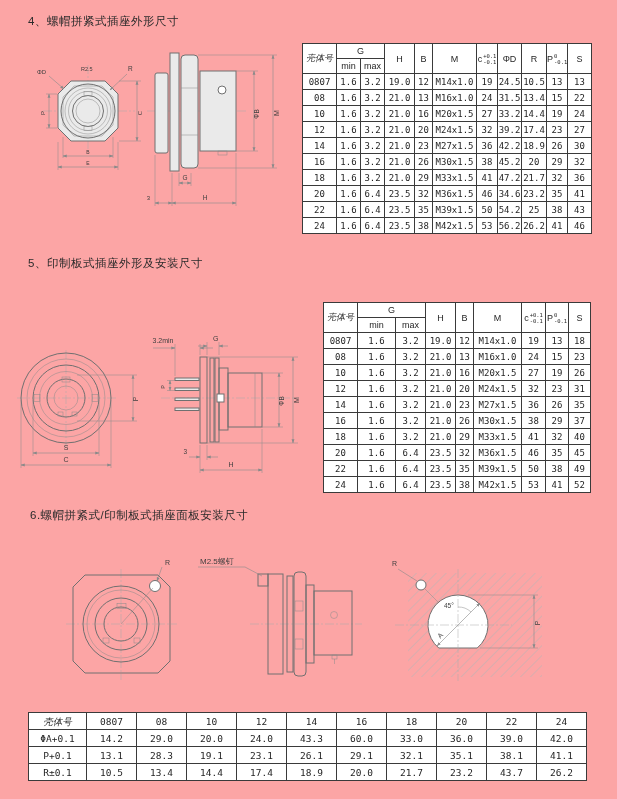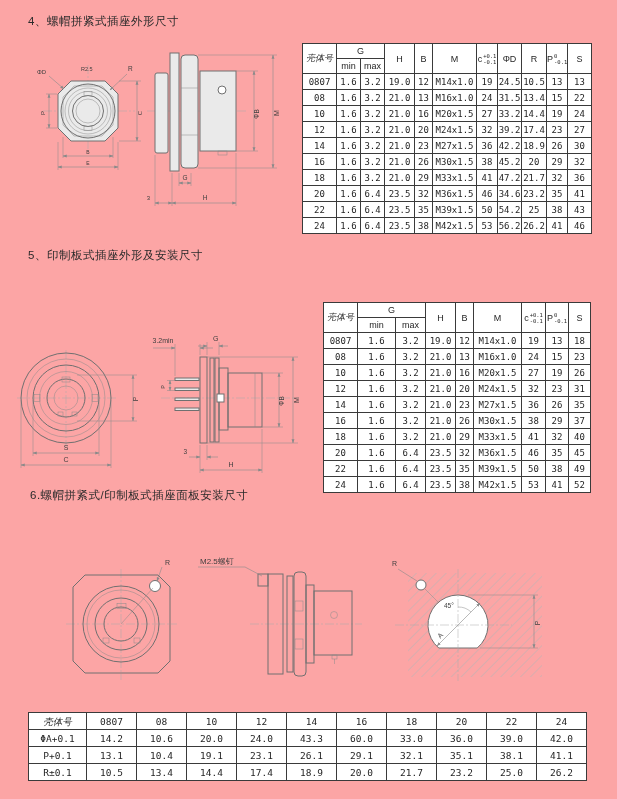--- a/index.html
+++ b/index.html
@@ -288,21 +288,21 @@
           <td>M42x1.5</td>
           <td>53</td>
           <td>56.2</td>
           <td>26.2</td>
           <td>41</td>
           <td>46</td>
         </tr>
       </tbody>
   </table>
 
-  <div class="sec-title" style="left:28px;top:248px;">5、印制板式插座外形及安装尺寸</div>
+  <div class="sec-title" style="left:28px;top:256px;">5、印制板式插座外形及安装尺寸</div>
 
   <svg style="left:15px;top:298px;" width="290" height="214" viewBox="0 0 290 214">
     <defs>
       <marker id="ar2" viewBox="0 0 10 10" refX="9" refY="5" markerWidth="7" markerHeight="7" orient="auto-start-reverse">
         <path d="M0,1.5 L10,5 L0,8.5 z" fill="#8a8a8a"></path>
       </marker>
     </defs>
     <g>
       <line class="cl" x1="2" y1="100" x2="102" y2="100"></line>
       <line class="cl" x1="51" y1="52" x2="51" y2="150"></line>
@@ -531,21 +531,21 @@
           <td>23.5</td>
           <td>38</td>
           <td>M42x1.5</td>
           <td>53</td>
           <td>41</td>
           <td>52</td>
         </tr>
       </tbody>
   </table>
 
-  <div class="sec-title" style="left:30px;top:488px;">6.螺帽拼紧式/印制板式插座面板安装尺寸</div>
+  <div class="sec-title" style="left:30px;top:508px;">6.螺帽拼紧式/印制板式插座面板安装尺寸</div>
 
   <svg style="left:40px;top:543px;" width="577" height="162" viewBox="0 0 577 162">
     <defs>
       <marker id="ar3" viewBox="0 0 10 10" refX="9" refY="5" markerWidth="7" markerHeight="7" orient="auto-start-reverse">
         <path d="M0,1.5 L10,5 L0,8.5 z" fill="#8a8a8a"></path>
       </marker>
       <pattern id="hatch3" width="7" height="7" patternTransform="rotate(45)" patternUnits="userSpaceOnUse">
         <line x1="0" y1="0" x2="0" y2="7" stroke="#b5b5b5" stroke-width="1"></line>
       </pattern>
     </defs>
@@ -629,52 +629,52 @@
           <th>18</th>
           <th>20</th>
           <th>22</th>
           <th>24</th>
         </tr>
       </thead>
     <tbody>
         <tr>
           <td>ΦA+0.1</td>
           <td>14.2</td>
-          <td>10.6</td>
+          <td>29.0</td>
           <td>20.0</td>
           <td>24.0</td>
           <td>43.3</td>
           <td>60.0</td>
           <td>33.0</td>
           <td>36.0</td>
           <td>39.0</td>
           <td>42.0</td>
         </tr>
         <tr>
           <td>P+0.1</td>
           <td>13.1</td>
-          <td>10.4</td>
+          <td>28.3</td>
           <td>19.1</td>
           <td>23.1</td>
           <td>26.1</td>
           <td>29.1</td>
           <td>32.1</td>
           <td>35.1</td>
           <td>38.1</td>
           <td>41.1</td>
         </tr>
         <tr>
           <td>R±0.1</td>
           <td>10.5</td>
           <td>13.4</td>
           <td>14.4</td>
           <td>17.4</td>
           <td>18.9</td>
           <td>20.0</td>
           <td>21.7</td>
           <td>23.2</td>
-          <td>25.0</td>
+          <td>43.7</td>
           <td>26.2</td>
         </tr>
       </tbody>
   </table>
 
 </div>
 
 </body></html>

